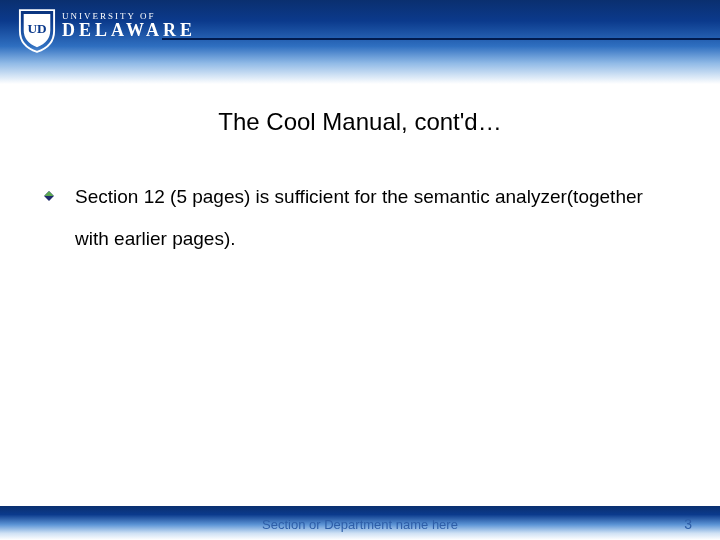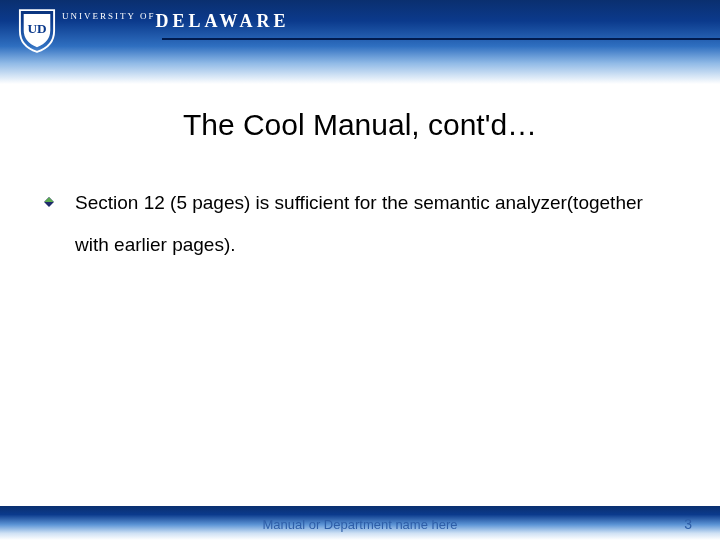--- a/index.html
+++ b/index.html
@@ -25,21 +25,21 @@
     display: flex;
     align-items: flex-start;
     gap: 6px;
   }
   .logo-shield {
     width: 38px;
     height: 46px;
   }
   .logo-text {
     display: flex;
-    flex-direction: row;
+    flex-direction: column;
     line-height: 1;
     padding-top: 4px;
   }
   .logo-small {
     font-size: 9px;
     letter-spacing: 2px;
     font-family: Georgia, 'Times New Roman', serif;
   }
   .logo-big {
     font-size: 18px;
@@ -49,21 +49,21 @@
   }
   .header-rule {
     position: absolute;
     left: 162px;
     right: 0;
     top: 38px;
     border-top: 2px solid #001a4d;
   }
   .title {
     text-align: center;
-    font-size: 30px;
+    font-size: 24px;
     font-weight: 400;
     margin-top: 24px;
     color: #000;
   }
   .content {
     padding: 40px 44px 0 44px;
   }
   .bullet-item {
     display: flex;
     align-items: flex-start;
@@ -128,14 +128,14 @@
   <div class="bullet-item">
     <svg class="bullet" viewBox="0 0 10 10">
       <rect x="1.5" y="1.5" width="7" height="7" transform="rotate(45 5 5)" fill="#1f2a6b"></rect>
       <rect x="1.5" y="1.5" width="7" height="7" transform="rotate(45 5 5)" fill="#5aa84f" clip-path="polygon(0 0, 100% 0, 0 100%)"></rect>
     </svg>
     <span>Section 12 (5 pages) is sufficient for the semantic analyzer(together with earlier pages).</span>
   </div>
 </div>
 
 <div class="footer-band"></div>
-<div class="dept">Manual or Department name here</div>
+<div class="dept">Section or Department name here</div>
 <div class="page-num">3</div>
 
 </body></html>

